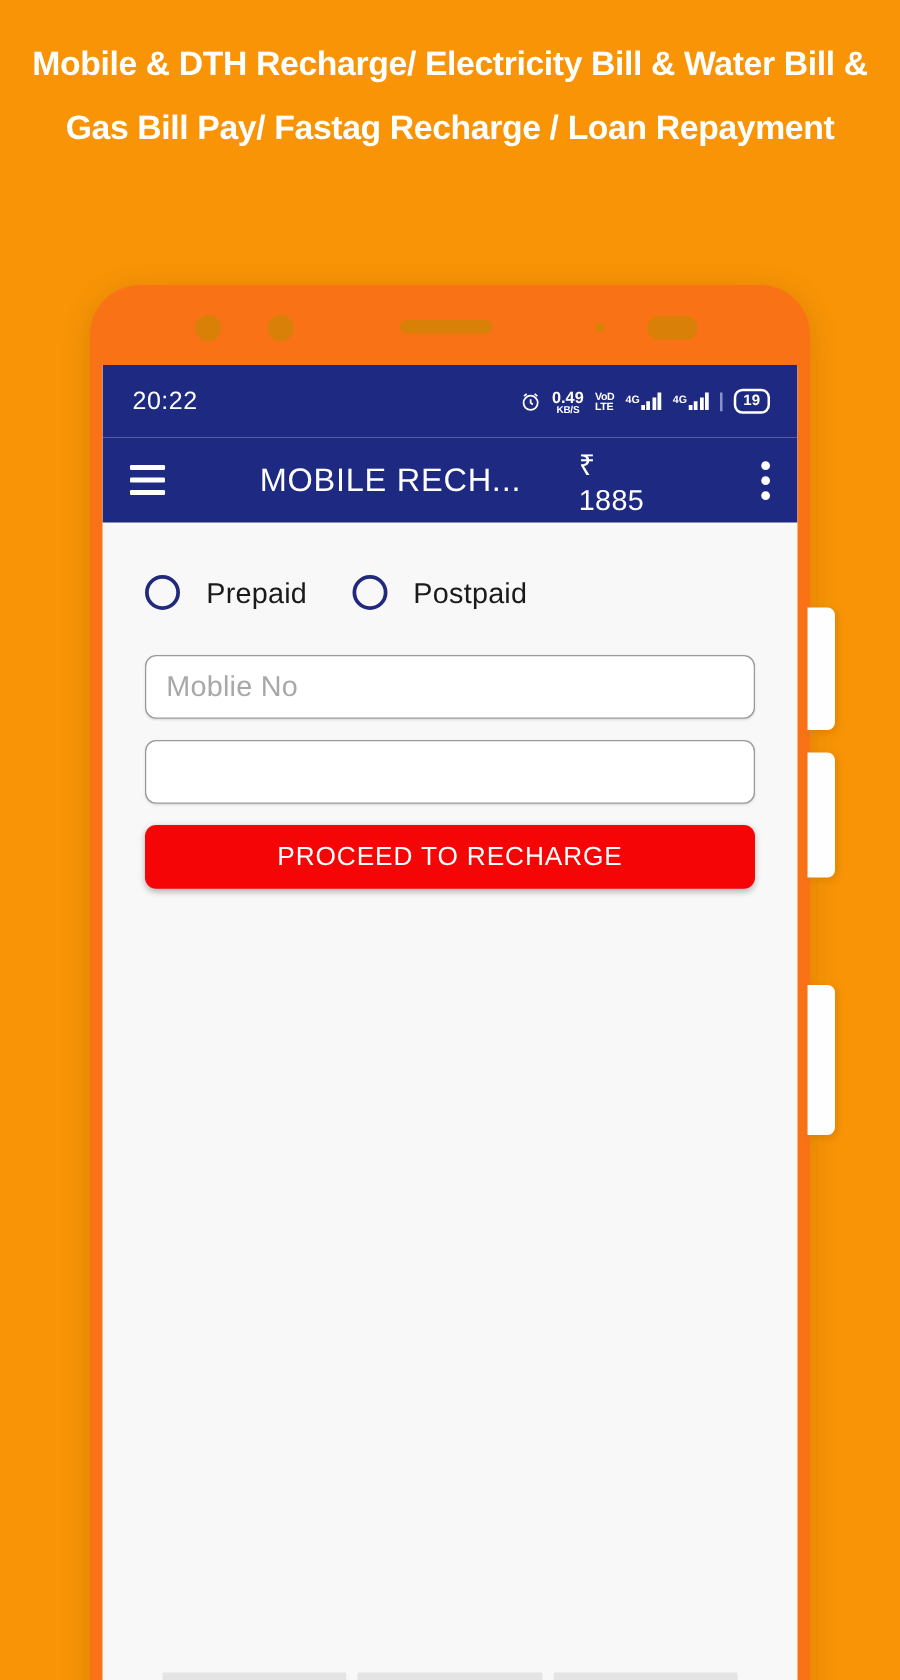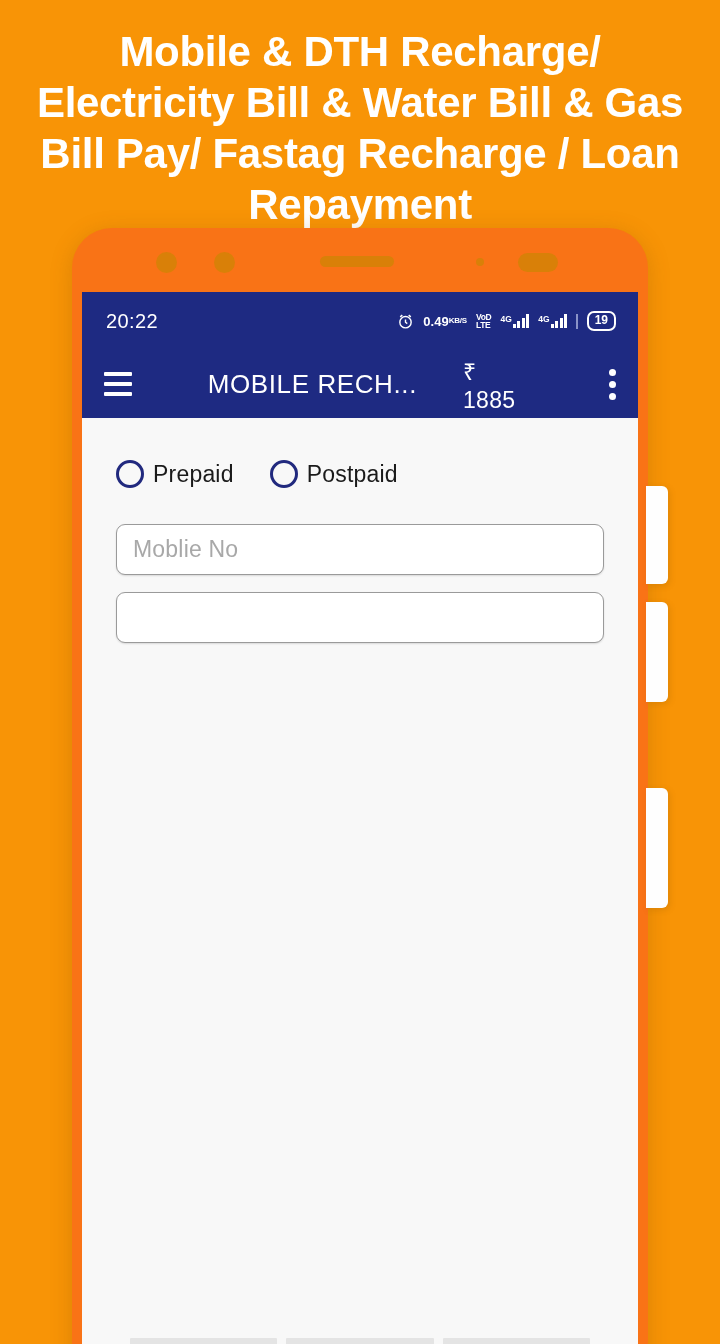--- a/index.html
+++ b/index.html
@@ -12,21 +12,21 @@
     background:#F89406;
     position:relative;
   }
 
   
   .headline {
     position:absolute;
     top:26px; left:0; right:0;
     text-align:center;
     color:#FFFFFF;
-    font-size:42px;
+    font-size:27px;
     line-height:51px;
     font-weight:600;
     letter-spacing:-0.3px;
     padding:0 22px;
   }
 
   
   .phone {
     position:absolute;
     left:72px; top:228px;
@@ -75,21 +75,21 @@
     display:flex;
     align-items:center;
     justify-content:space-between;
     padding:0 22px 0 24px;
     color:#FFFFFF;
   }
   .clock { font-size:20px; font-weight:500; letter-spacing:0.4px; }
   .sys-icons { display:flex; align-items:center; gap:9px; }
   .sys-icons svg { display:block; }
   .netspeed {
-    display:flex; align-items:center;
+    display:flex; flex-direction:column; align-items:center;
     line-height:1; font-weight:bold;
   }
   .netspeed .v { font-size:13px; }
   .netspeed .u { font-size:8px; letter-spacing:-0.2px; }
   .volte {
     display:flex; flex-direction:column; align-items:flex-start;
     line-height:1; font-weight:bold; font-size:8.5px; letter-spacing:-0.3px;
   }
   .sim { display:flex; align-items:flex-end; gap:1px; }
   .sim .g { font-size:8.5px; font-weight:bold; align-self:flex-start; }
@@ -124,21 +124,21 @@
     white-space:nowrap;
   }
   .balance { font-size:23px; font-weight:400; letter-spacing:0.3px; margin-right:26px; }
   .kebab { width:8px; display:flex; flex-direction:column; align-items:center; gap:5px; cursor:pointer; padding:4px 10px; }
   .kebab i { width:7px; height:7px; border-radius:50%; background:#FFFFFF; display:block; }
 
   
   .form { padding:42px 34px 0; }
 
   .radio-row { display:flex; align-items:center; gap:36px; margin-bottom:36px; }
-  .radio-opt { display:flex; align-items:center; gap:9px; cursor:pointer; }
+  .radio-opt { display:flex; align-items:center; gap:21px; cursor:pointer; }
   .ring {
     width:28px; height:28px; border-radius:50%;
     border:3.5px solid #21297E;
     background:transparent;
   }
   .radio-label { font-size:23px; color:#1A1A1A; letter-spacing:0.2px; }
 
   .field {
     height:51px;
     background:#FFFFFF;
@@ -273,20 +273,21 @@
 
       <div class="field">
         <span class="ph">Moblie No</span>
       </div>
 
       <div class="field">
         <span class="ph"></span>
       </div>
 
 
+      <div class="cta">PROCEED TO RECHARGE</div>
     </div>
 
     <div class="navbar">
       <i></i>
       <i></i>
       <i></i>
     </div>
 
   </div>
 </div>

